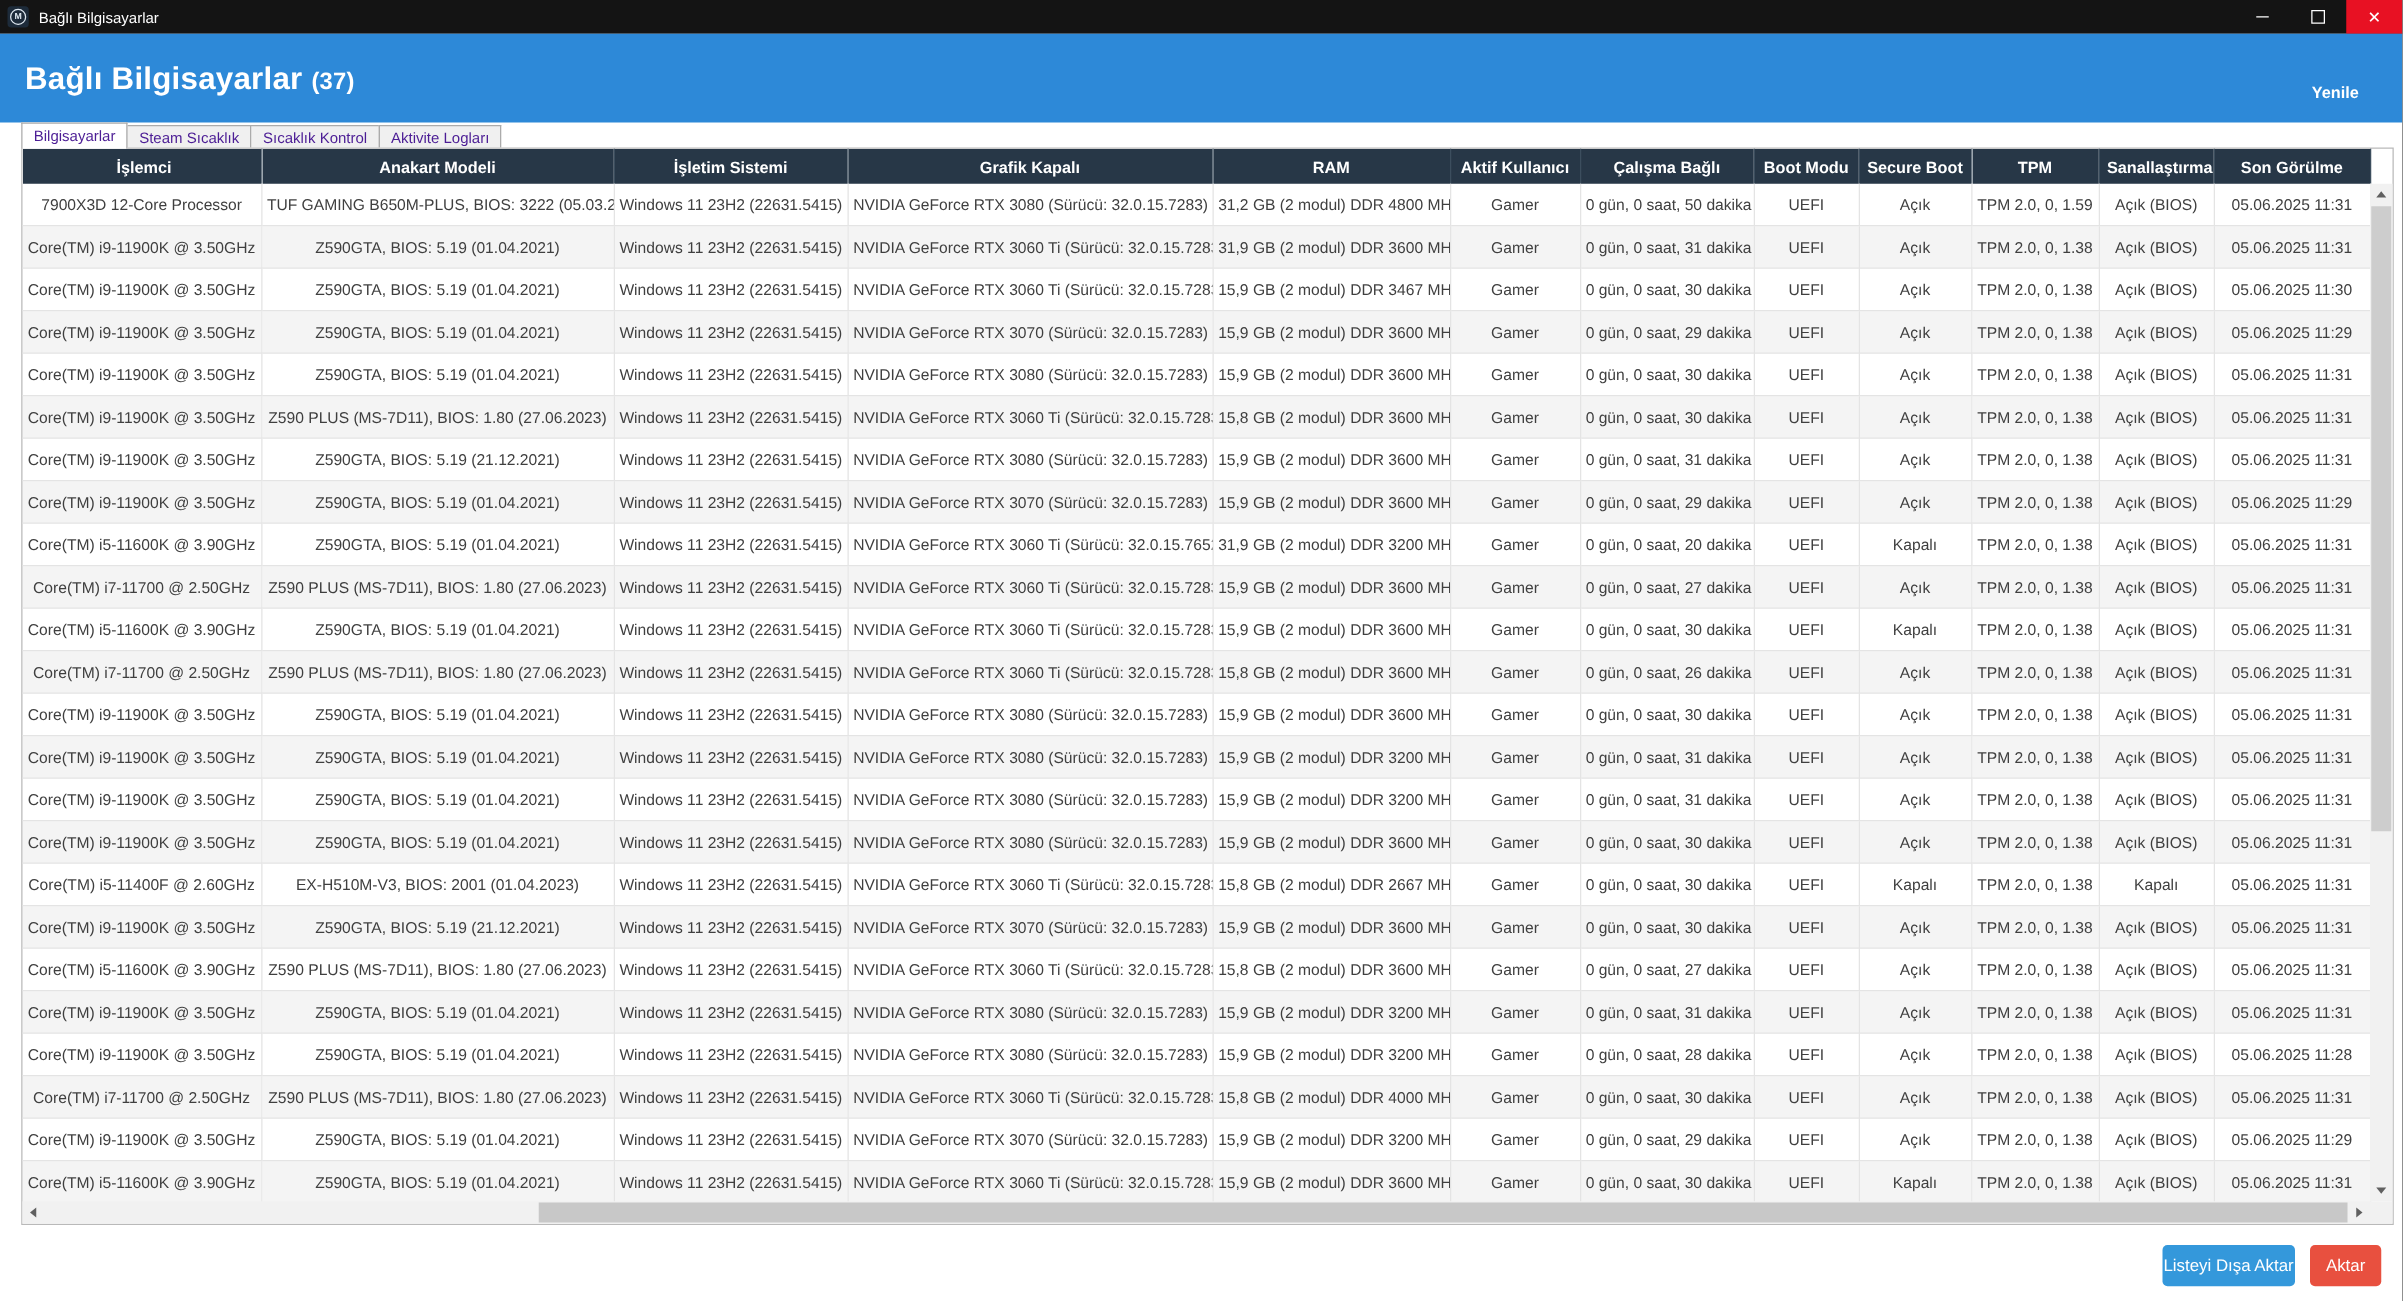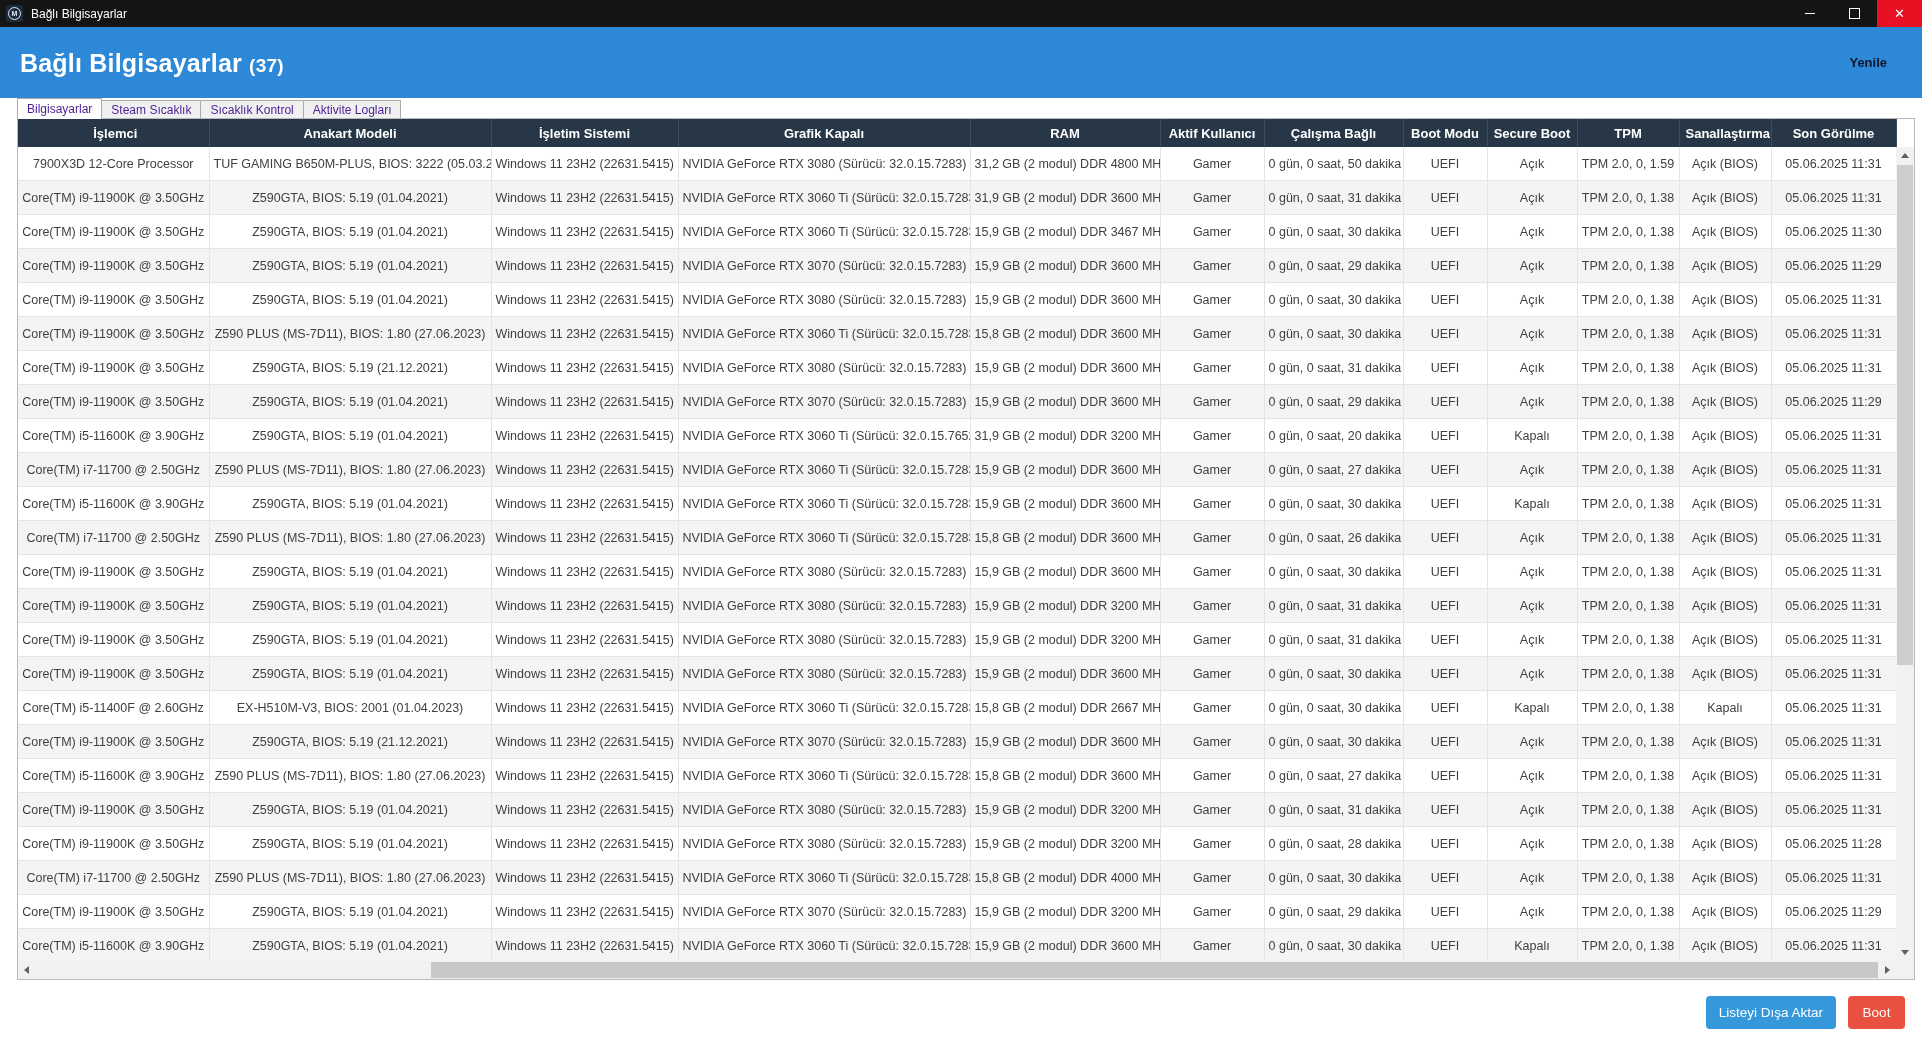--- a/index.html
+++ b/index.html
@@ -18,21 +18,21 @@
   .win-btn{width:45px;height:27px;display:flex;align-items:center;justify-content:center;
            color:#fff;font-size:12px;}
   .win-btn .bar{width:10px;height:1px;background:#fff;display:block;}
   .win-btn .box{width:9px;height:9px;border:1px solid #fff;display:block;}
   .win-close{background:#e81123;font-size:13px;}
 
   
   .banner{position:absolute;top:27px;left:0;right:0;height:71px;background:#2d89d8;color:#fff;}
   .banner-title{position:absolute;left:20px;top:22px;font-size:25px;font-weight:bold;letter-spacing:.2px;}
   .banner-count{font-weight:bold;font-size:19px;}
-  .refresh-btn{position:absolute;right:35px;top:28px;font-size:13px;font-weight:bold;color:#0f172a;cursor:pointer;}
+  .refresh-btn{position:absolute;right:35px;top:39px;font-size:13px;font-weight:bold;color:#ffffff;cursor:pointer;}
 
   
   .tabstrip{position:absolute;top:99px;left:17px;display:flex;align-items:flex-end;height:20px;}
   .tab{height:18px;line-height:18px;padding:0 9px;font-size:12px;color:#4c1d95;
        background:#f0f0f0;border:1px solid #ababab;border-bottom:none;margin-right:-1px;}
   .tab.active{background:#fff;height:20px;line-height:20px;position:relative;z-index:2;}
 
   
   .grid-wrap{position:absolute;top:118px;left:17px;width:1898px;height:862px;
              border:1px solid #b9b9b9;box-sizing:border-box;background:#fff;}
@@ -56,21 +56,21 @@
   .corner{position:absolute;right:0;bottom:0;width:18px;height:18px;background:#f1f1f1;}
   .tri{width:0;height:0;border-style:solid;}
   .tri.up{border-width:0 4px 5px 4px;border-color:transparent transparent #606060 transparent;}
   .tri.down{border-width:5px 4px 0 4px;border-color:#606060 transparent transparent transparent;}
   .tri.left{border-width:4px 5px 4px 0;border-color:transparent #606060 transparent transparent;}
   .tri.right{border-width:4px 0 4px 5px;border-color:transparent transparent transparent #606060;}
 
   
   .footer-btn{position:absolute;top:996px;height:33px;border-radius:4px;color:#fff;
               font-size:13.5px;display:flex;align-items:center;justify-content:center;cursor:pointer;}
-  .export-btn{right:86px;padding:0 13px;background:#3498db;}
+  .export-btn{right:86px;padding:0 1px;background:#3498db;}
   .close-btn{right:17px;width:57px;background:#e8503f;}
 </style>
 </head>
 <body>
 
 <div class="window">
 
   <div class="titlebar">
     <div class="app-icon">
       <div class="app-icon-ring">M</div>
@@ -492,15 +492,15 @@
         </div>
       <div class="hthumb"></div>
       <div class="arrow right">
           <div class="tri right"></div>
         </div>
     </div>
     <div class="corner"></div>
   </div>
 
   <div class="footer-btn export-btn">Listeyi Dışa Aktar</div>
-  <div class="footer-btn close-btn">Boot</div>
+  <div class="footer-btn close-btn">Aktar</div>
 
 </div>
 
 </body></html>

